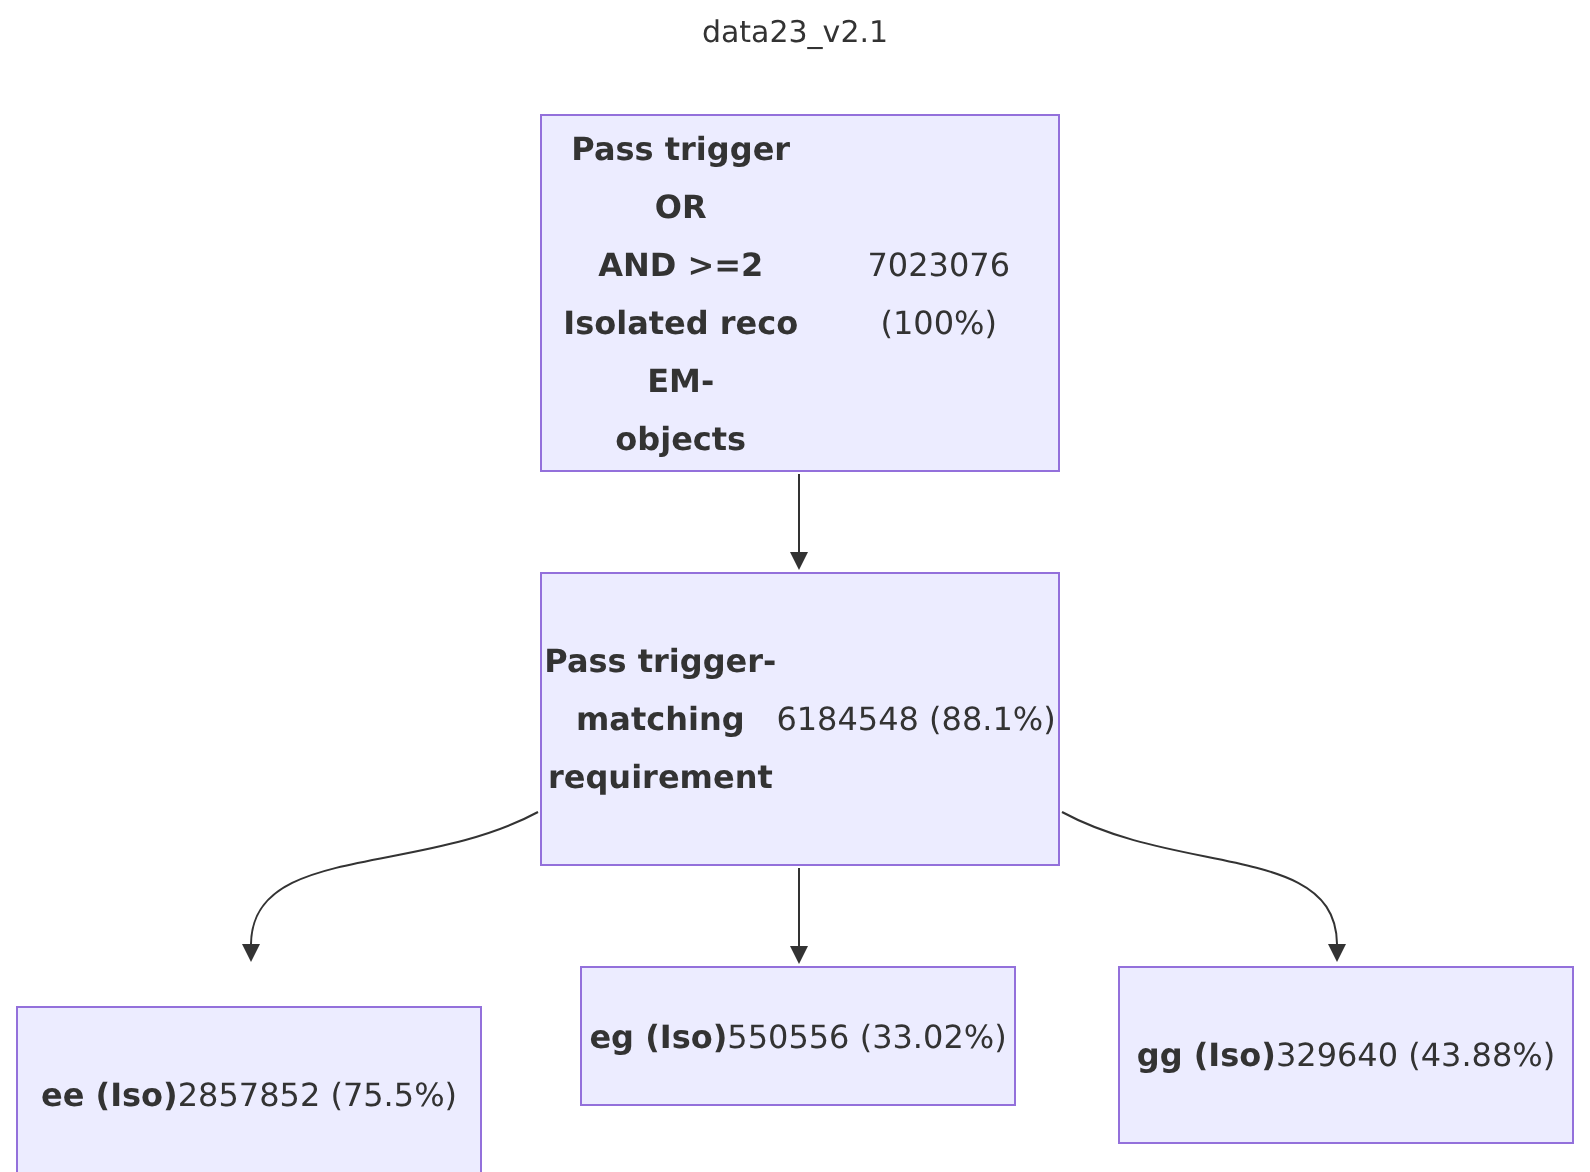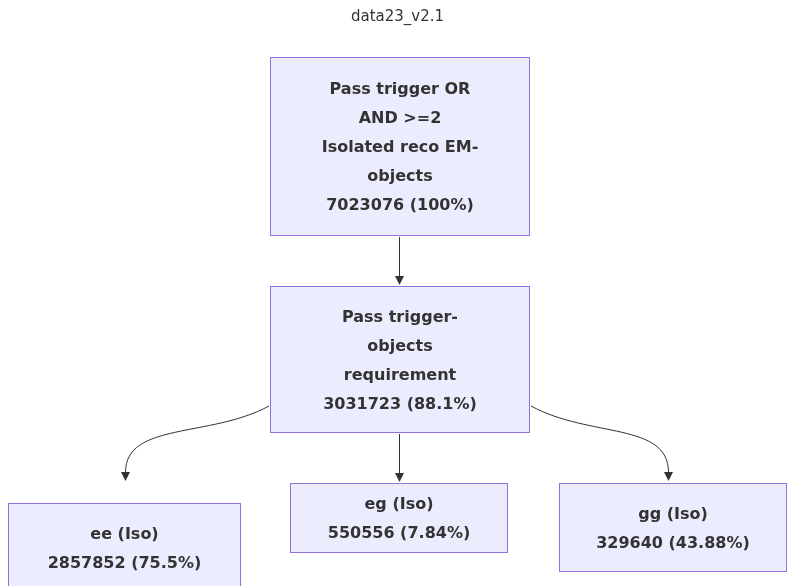--- a/index.html
+++ b/index.html
@@ -30,34 +30,34 @@
     text-align: center;
     font-size: 15px;
     color: var(--text);
   }
   .node {
     position: absolute;
     box-sizing: border-box;
     background: var(--node-fill);
     border: 1px solid var(--node-border);
     display: flex;
-    flex-direction: column;
+    flex-direction: row;
     justify-content: center;
     align-items: center;
     text-align: center;
     color: var(--text);
     font-size: 16px;
     line-height: 29px;
   }
   .node .label {
     font-weight: bold;
     white-space: pre-line;
   }
   .node .count {
-    font-weight: bold;
+    font-weight: normal;
     white-space: pre-line;
   }
   #node-root        { left: 270px; top: 57px;  width: 260px; height: 179px; }
   #node-trigmatch   { left: 270px; top: 286px; width: 260px; height: 147px; }
   #node-ee          { left: 8px;   top: 483px; width: 233px; height: 89px; margin-top: 20px; }
   #node-eg          { left: 290px; top: 483px; width: 218px; height: 70px; }
   #node-gg          { left: 559px; top: 483px; width: 228px; height: 89px; align-items: center; }
   svg.edges {
     position: absolute;
     left: 0;
@@ -109,33 +109,33 @@
   <div class="node" id="node-root">
     <div class="label">Pass trigger OR
 AND &gt;=2
 Isolated reco EM-
 objects</div>
     <div class="count">7023076 (100%)</div>
   </div>
 
   <div class="node" id="node-trigmatch">
     <div class="label">Pass trigger-
-objects
+matching
 requirement</div>
-    <div class="count">3031723 (88.1%)</div>
+    <div class="count">6184548 (88.1%)</div>
   </div>
 
   <div class="node" id="node-ee">
     <div class="label">ee (Iso)</div>
     <div class="count">2857852 (75.5%)</div>
   </div>
 
   <div class="node" id="node-eg">
     <div class="label">eg (Iso)</div>
-    <div class="count">550556 (7.84%)</div>
+    <div class="count">550556 (33.02%)</div>
   </div>
 
   <div class="node" id="node-gg">
     <div class="label">gg (Iso)</div>
     <div class="count">329640 (43.88%)</div>
   </div>
 
 </div>
 
 </body></html>

